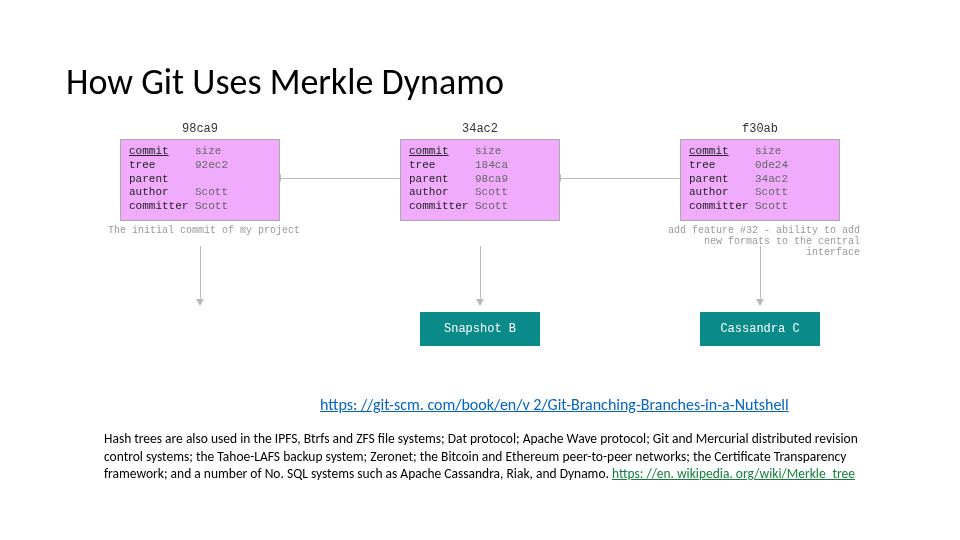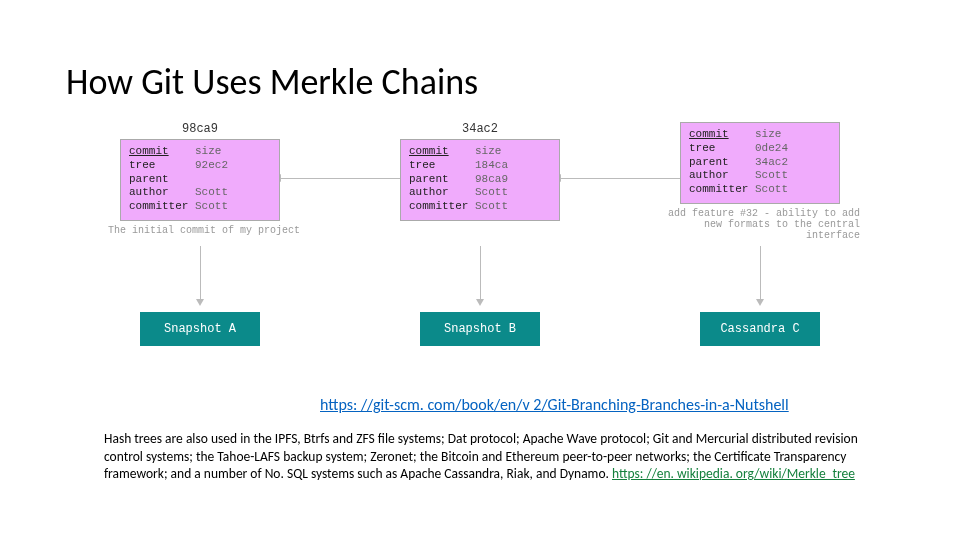--- a/index.html
+++ b/index.html
@@ -137,21 +137,21 @@
     color: #000;
   }
   .para a {
     color: #15803d;
     text-decoration: underline;
   }
 </style>
 </head>
 <body>
 
-<div class="title">How Git Uses Merkle Chains</div>
+<div class="title">How Git Uses Merkle Dynamo</div>
 
 <div class="diagram">
 
   <div class="harrow ha1"></div>
   <div class="harrow ha2"></div>
   <div class="varrow va0"></div>
   <div class="varrow va1"></div>
   <div class="varrow va2"></div>
 
   <div class="col c0">
@@ -172,21 +172,20 @@
       <div class="commit-row">
           <span class="ck">author</span>
           <span class="cv">Scott</span>
         </div>
       <div class="commit-row">
           <span class="ck">committer</span>
           <span class="cv">Scott</span>
         </div>
     </div>
     <div class="commit-msg">The initial commit of my project</div>
-    <div class="snap">Snapshot A</div>
   </div>
 
   <div class="col c1">
     <div class="hash">34ac2</div>
     <div class="commit-box">
       <div class="commit-row">
           <span class="ck u">commit</span>
           <span class="cv">size</span>
         </div>
       <div class="commit-row">
@@ -203,20 +202,21 @@
         </div>
       <div class="commit-row">
           <span class="ck">committer</span>
           <span class="cv">Scott</span>
         </div>
     </div>
     <div class="snap">Snapshot B</div>
   </div>
 
   <div class="col c2">
+    <div class="hash">f30ab</div>
     <div class="commit-box">
       <div class="commit-row">
           <span class="ck u">commit</span>
           <span class="cv">size</span>
         </div>
       <div class="commit-row">
           <span class="ck">tree</span>
           <span class="cv">0de24</span>
         </div>
       <div class="commit-row">

